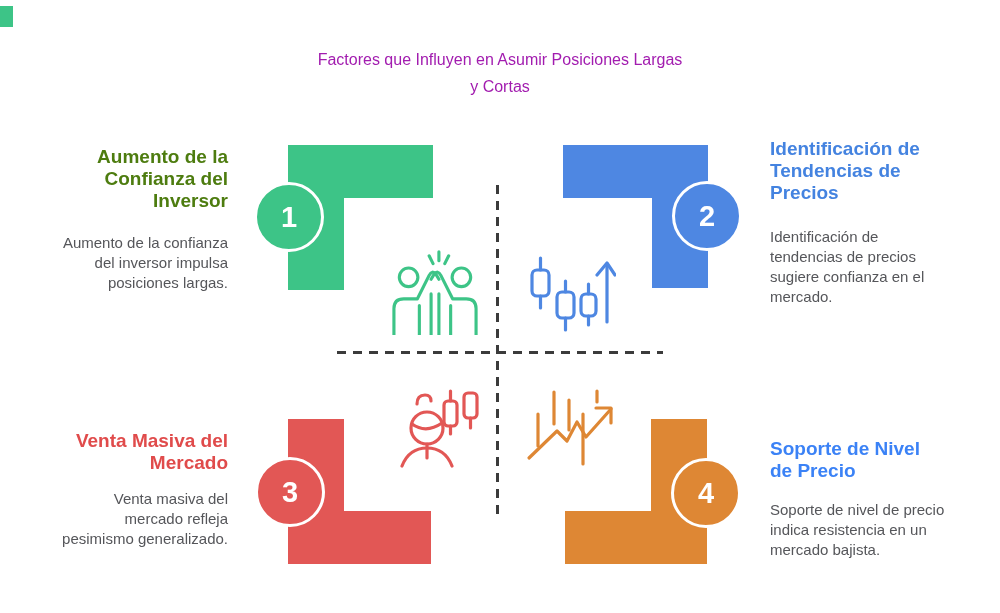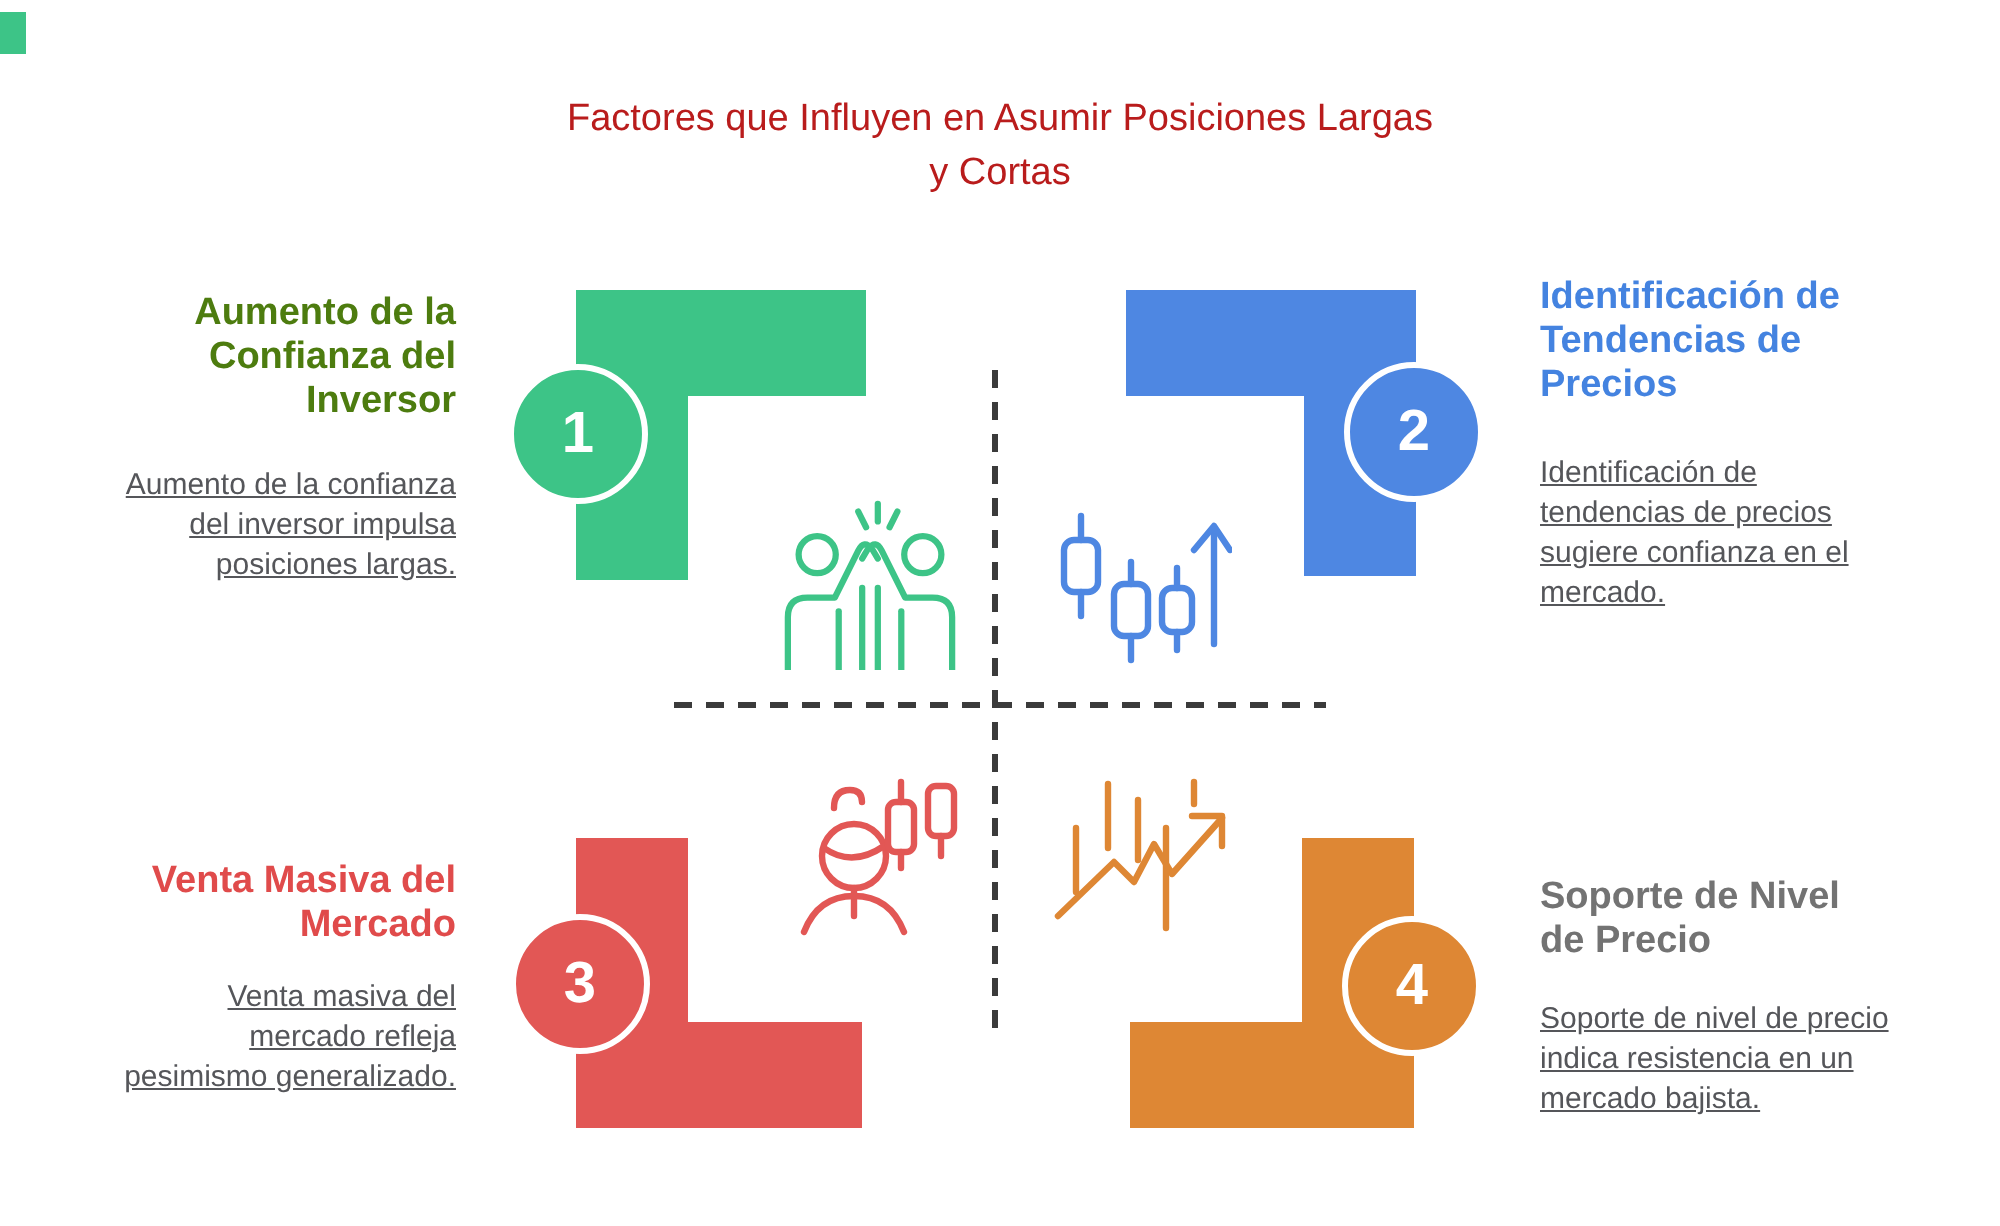--- a/index.html
+++ b/index.html
@@ -3,46 +3,45 @@
 <meta charset="utf-8">
 <style>
   html,body{margin:0;padding:0;background:#fff;}
   .canvas{
     position:relative;width:1000px;height:613px;background:#ffffff;
     font-family:"Liberation Sans", sans-serif;overflow:hidden;
   }
   .abs{position:absolute;}
   .title{
     left:0;top:46px;width:1000px;text-align:center;
-    font-size:19px;line-height:27px;color:#b91c1c;white-space:pre-line;
+    font-size:16px;line-height:27px;color:#a21caf;white-space:pre-line;
   }
   .rect{position:absolute;}
   .bg-green{background:#3DC487;}
   .bg-blue{background:#4E87E2;}
   .bg-red{background:#E25755;}
   .bg-orange{background:#DE8734;}
   .num-circle{
     position:absolute;width:70px;height:70px;border-radius:50%;
     border:3px solid #ffffff;box-sizing:border-box;
     display:flex;align-items:center;justify-content:center;
     color:#ffffff;font-size:29px;font-weight:bold;
   }
   .heading{
     position:absolute;font-weight:bold;font-size:19px;line-height:22px;
     white-space:pre-line;
   }
   .desc{
     position:absolute;font-size:15px;line-height:20px;color:#55565A;
     white-space:pre-line;
-    text-decoration:underline;
   }
   .t-green{color:#4d7c0f;}
   .t-blue{color:#4483E0;}
   .t-red{color:#E04B4B;}
-  .t-orange{color:#737373;}
+  .t-orange{color:#3b82f6;}
   .align-r{text-align:right;}
   .dash-v{
     position:absolute;left:496px;top:185px;width:3px;height:330px;
     background:repeating-linear-gradient(180deg,#3B3B3B 0 9px,transparent 9px 16px);
   }
   .dash-h{
     position:absolute;left:337px;top:351px;width:326px;height:3px;
     background:repeating-linear-gradient(90deg,#3B3B3B 0 9px,transparent 9px 16px);
   }
   .icon{position:absolute;}

